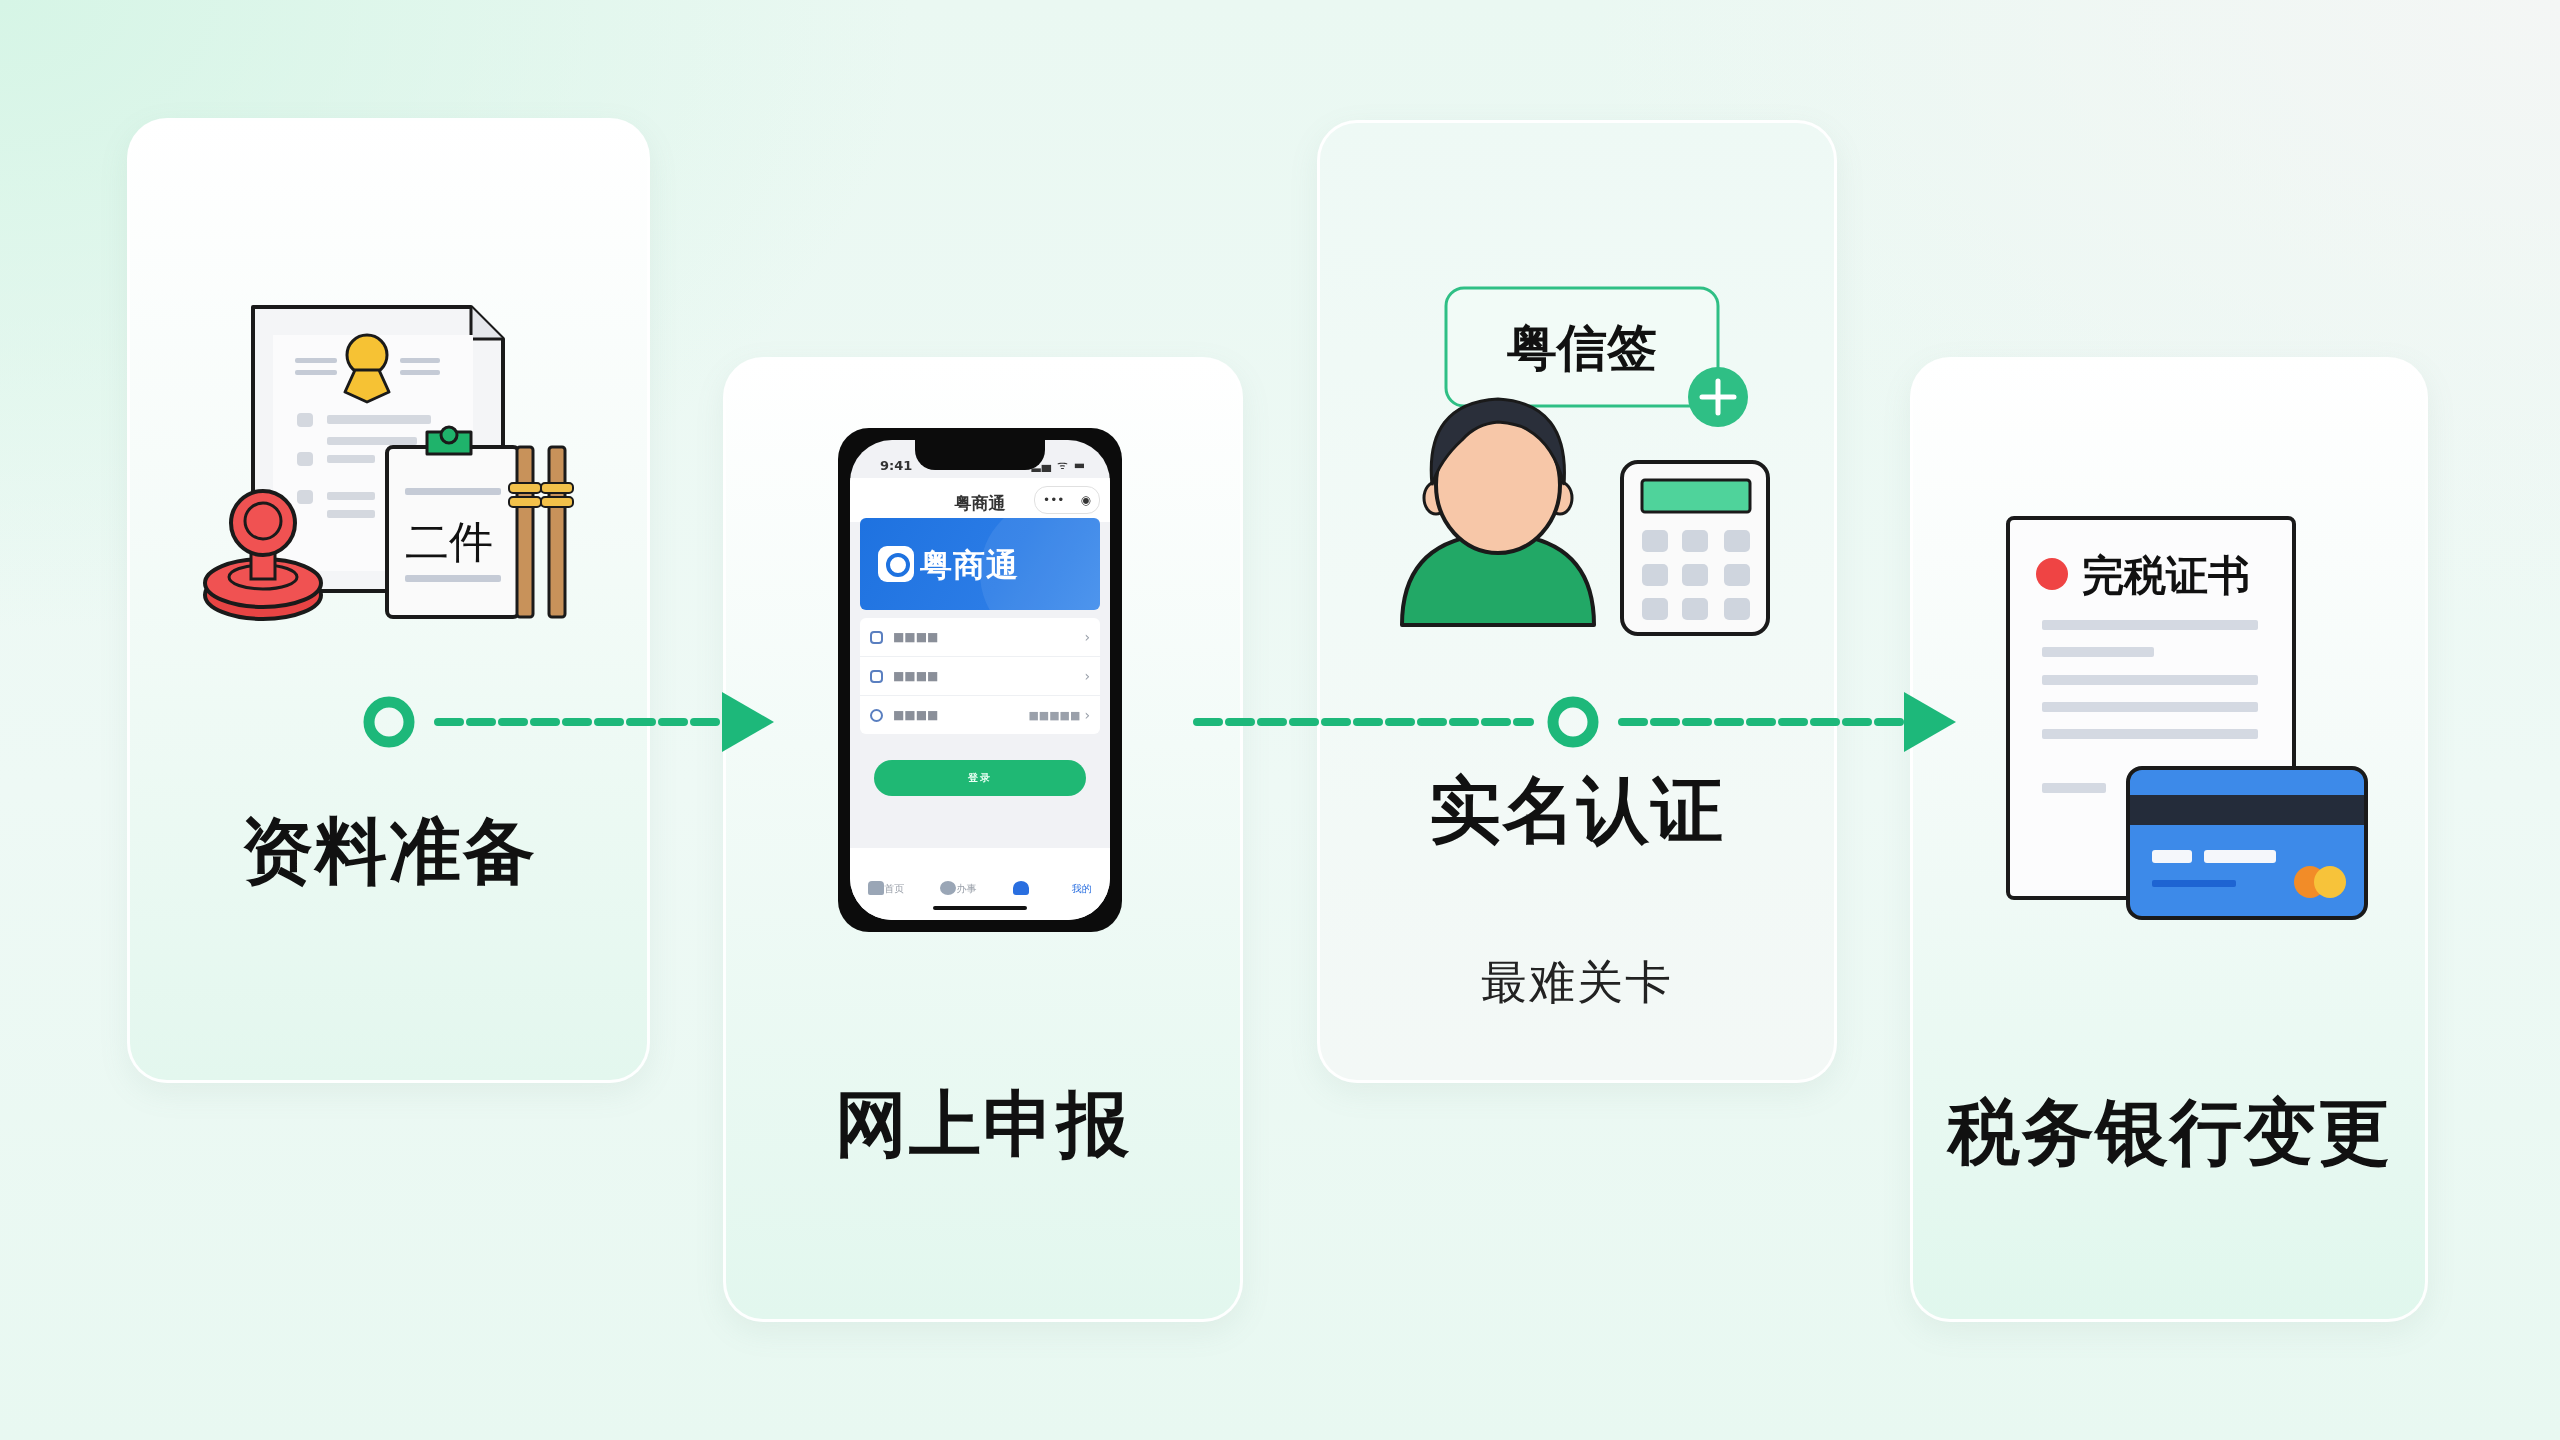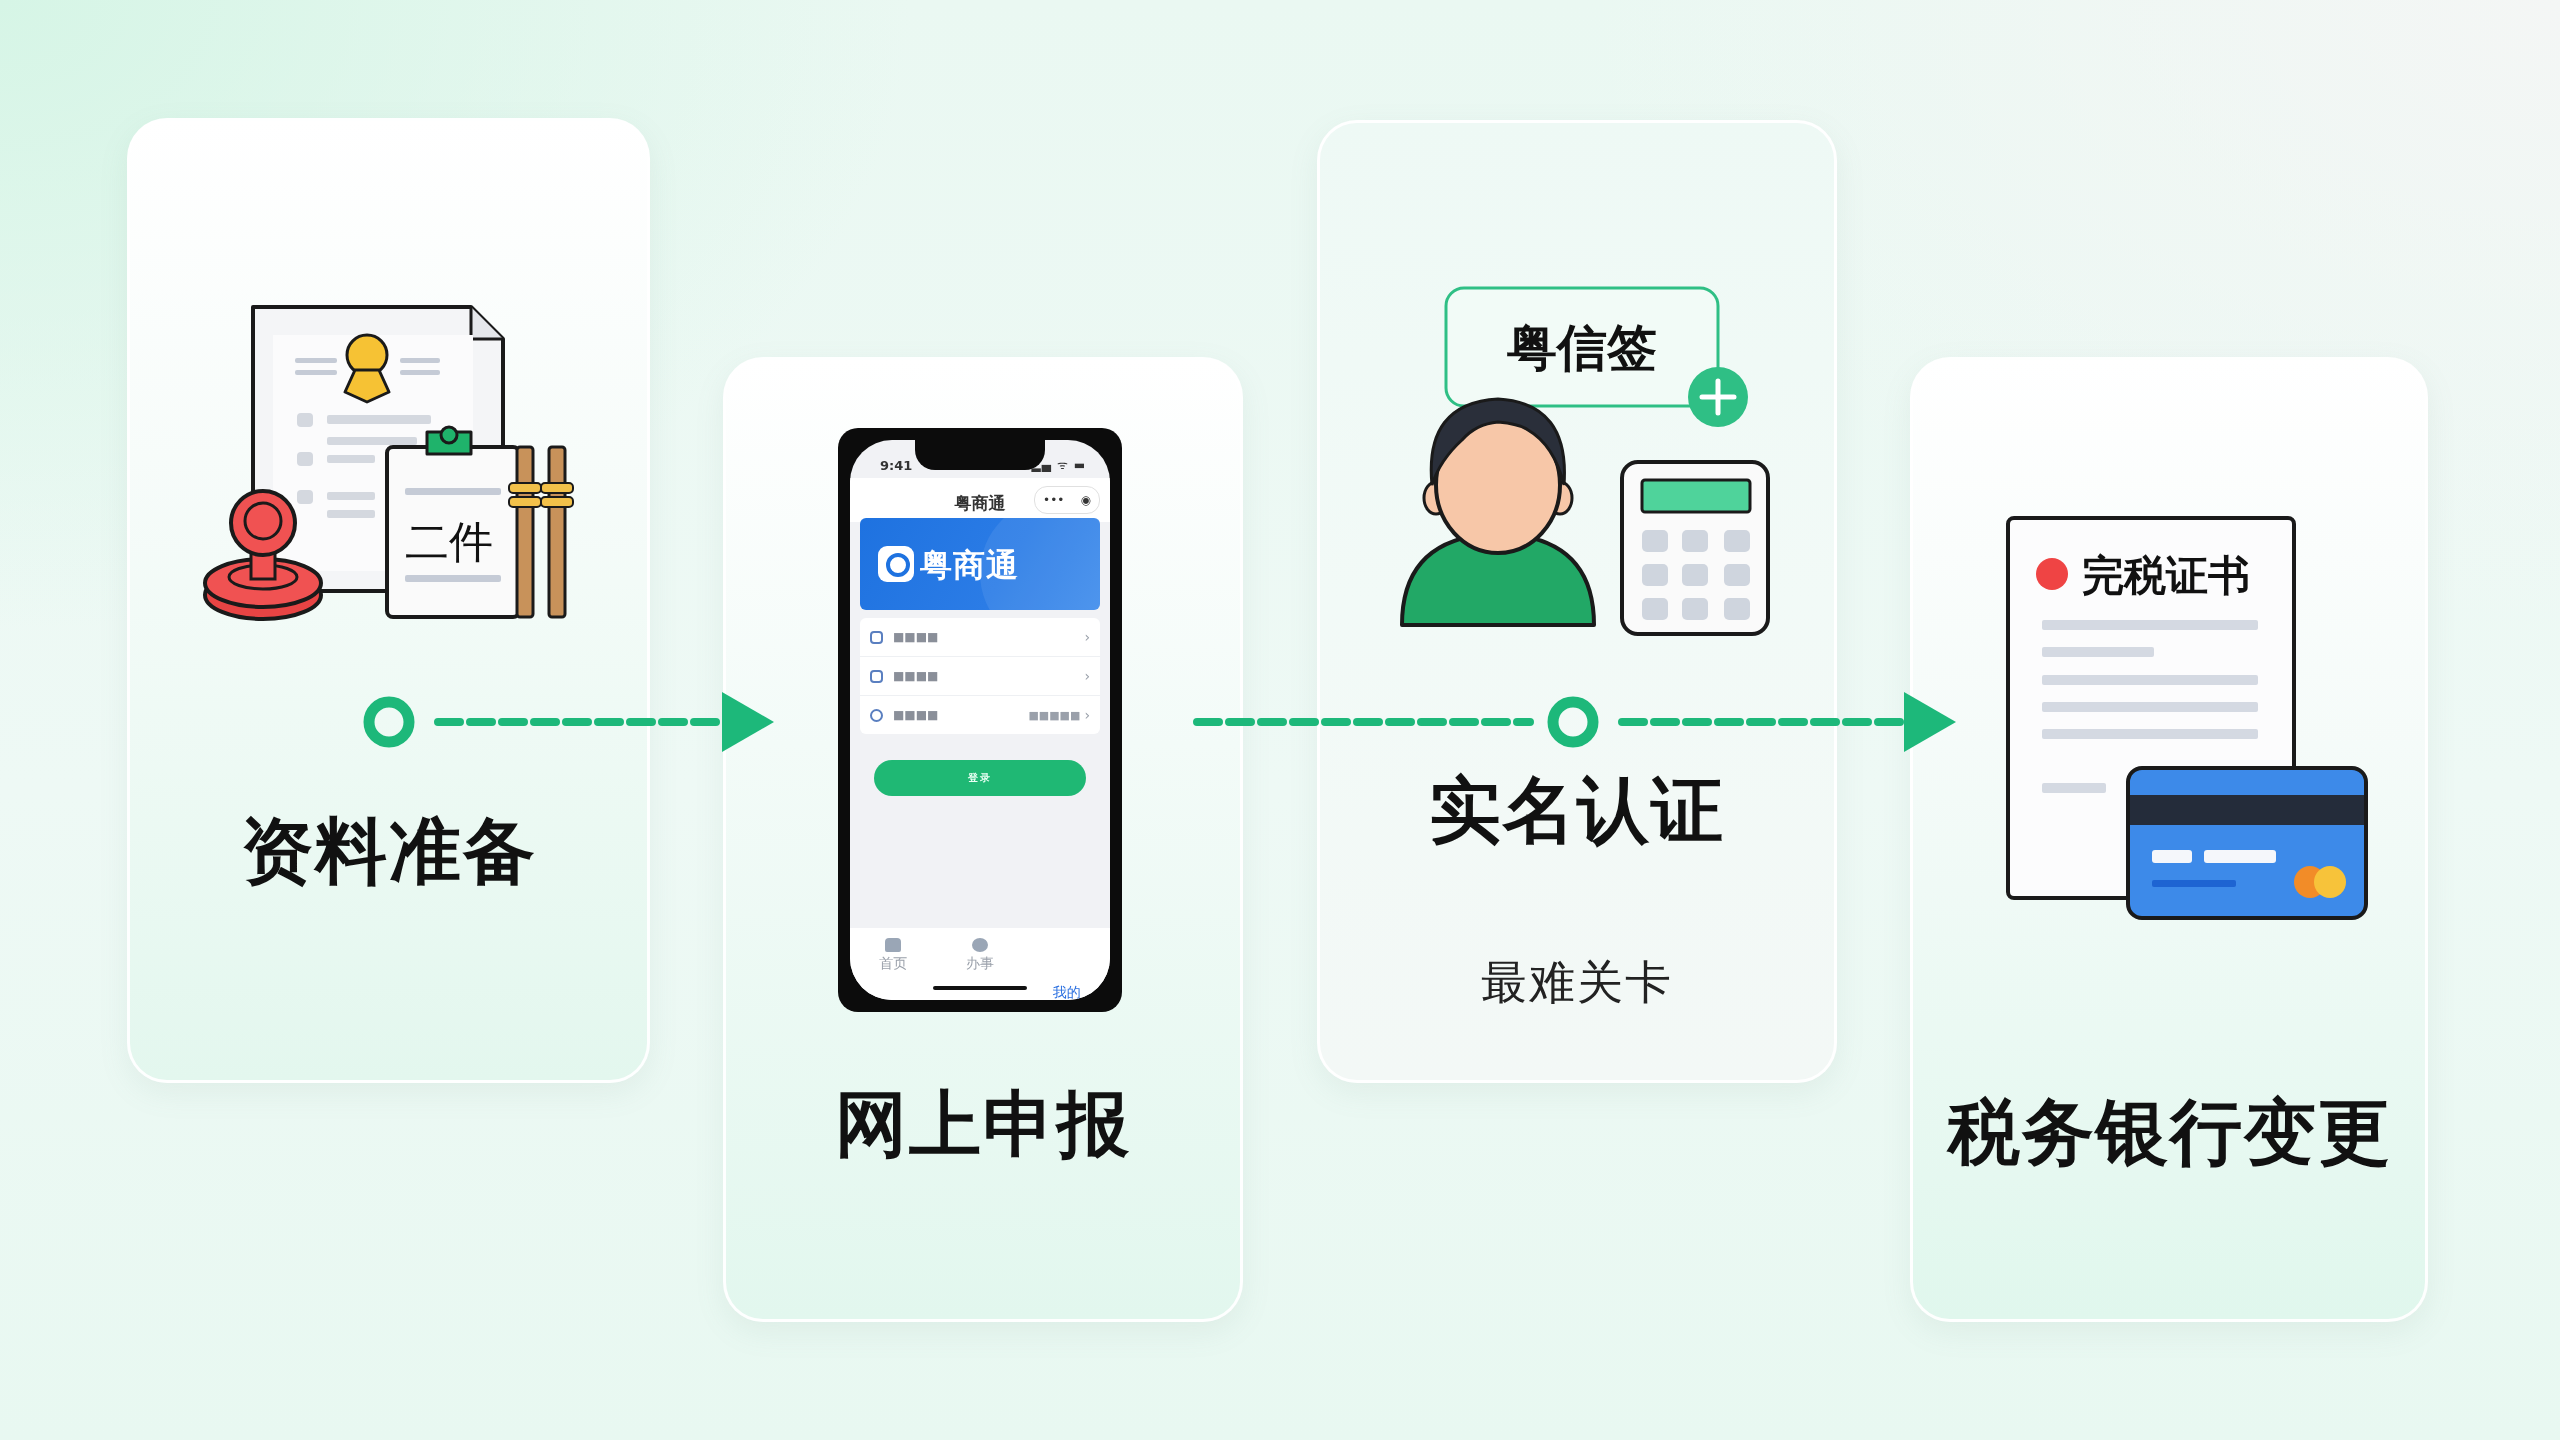--- a/index.html
+++ b/index.html
@@ -19,22 +19,22 @@
     background:linear-gradient(180deg,#eef9f5 0%,#f2faf7 50%,#f3f8f6 100%);}
   .card.c4{left:1910px;top:357px;width:518px;height:965px;
     background:linear-gradient(180deg,#ffffff 0%,#f5fbf9 40%,#e0f7ed 100%);}
   .label{position:absolute;font-weight:bold;color:#111;font-size:72px;letter-spacing:2px;
     white-space:nowrap;text-align:left;transform:translateX(-50%);line-height:1;}
   .sublabel{position:absolute;color:#222;font-size:46px;white-space:nowrap;
     transform:translateX(-50%);line-height:1;letter-spacing:2px;}
   .connector{position:absolute;left:0;top:0;width:2560px;height:1440px;pointer-events:none;}
   .illus{position:absolute;}
   
-  .phone{position:absolute;left:838px;top:428px;width:284px;height:584px;
-    background:#0c0c0c;border-radius:20px;box-sizing:border-box;padding:12px;}
+  .phone{position:absolute;left:838px;top:428px;width:284px;height:504px;
+    background:#0c0c0c;border-radius:31px;box-sizing:border-box;padding:12px;}
   .screen{width:100%;height:100%;background:#f1f2f5;border-radius:42px;position:relative;overflow:hidden;}
   .notch{position:absolute;left:50%;top:0;transform:translateX(-50%);width:130px;height:30px;
     background:#0c0c0c;border-radius:0 0 20px 20px;}
   .status-time{position:absolute;left:30px;top:18px;font-size:13px;font-weight:bold;color:#333;}
   .status-icons{position:absolute;right:24px;top:16px;font-size:12px;color:#333;letter-spacing:1px;}
   .appbar{position:absolute;top:38px;left:0;right:0;height:44px;background:#fff;}
   .app-title{position:absolute;left:50%;top:14px;transform:translateX(-50%);font-size:17px;font-weight:bold;color:#333;}
   .capsule{position:absolute;right:10px;top:8px;width:64px;height:26px;border-radius:13px;border:1px solid #e0e0e0;background:#fff;
     font-size:12px;color:#333;display:flex;align-items:center;justify-content:space-around;}
   .banner{position:absolute;left:10px;right:10px;top:78px;height:92px;border-radius:6px;
@@ -46,21 +46,21 @@
   .menu{position:absolute;left:10px;right:10px;top:178px;background:#fff;border-radius:6px;}
   .menu-item{height:38px;display:flex;align-items:center;padding:0 10px;border-bottom:1px solid #eef0f3;font-size:12px;color:#8a8f99;}
   .menu-item:last-child{border-bottom:none;}
   .mi-icon{width:13px;height:13px;border:2px solid #5a7fc0;border-radius:4px;margin-right:10px;box-sizing:border-box;}
   .mi-label{flex:1;}
   .mi-right{font-size:11px;color:#9aa0aa;margin-right:4px;}
   .mi-chev{color:#9aa0aa;font-size:14px;}
   .login-btn{position:absolute;left:24px;right:24px;top:320px;height:36px;border-radius:18px;
     background:#1fb874;color:#e9fff4;font-size:10px;font-weight:bold;display:flex;align-items:center;justify-content:center;letter-spacing:2px;}
   .tabbar{position:absolute;left:0;right:0;bottom:0;height:72px;background:#fff;display:flex;justify-content:space-around;padding-top:10px;box-sizing:border-box;}
-  .tab{display:flex;flex-direction:column;align-items:center;font-size:14px;color:#9aa0aa;}
+  .tab{display:flex;align-items:center;font-size:10px;color:#9aa0aa;}
   .tab .ti{width:16px;height:14px;background:#9aa6b6;border-radius:4px 4px 2px 2px;margin-bottom:3px;}
   .tab.active{color:#2a6fe0;gap:43px;}
   .tab.active .ti{background:#2a6fe0;border-radius:50% 50% 3px 3px;}
   .home-ind{position:absolute;left:50%;bottom:10px;transform:translateX(-50%);width:94px;height:4px;background:#111;border-radius:2px;}
 </style>
 </head>
 <body>
 
 <div class="card c1"></div>
 <div class="card c2"></div>

